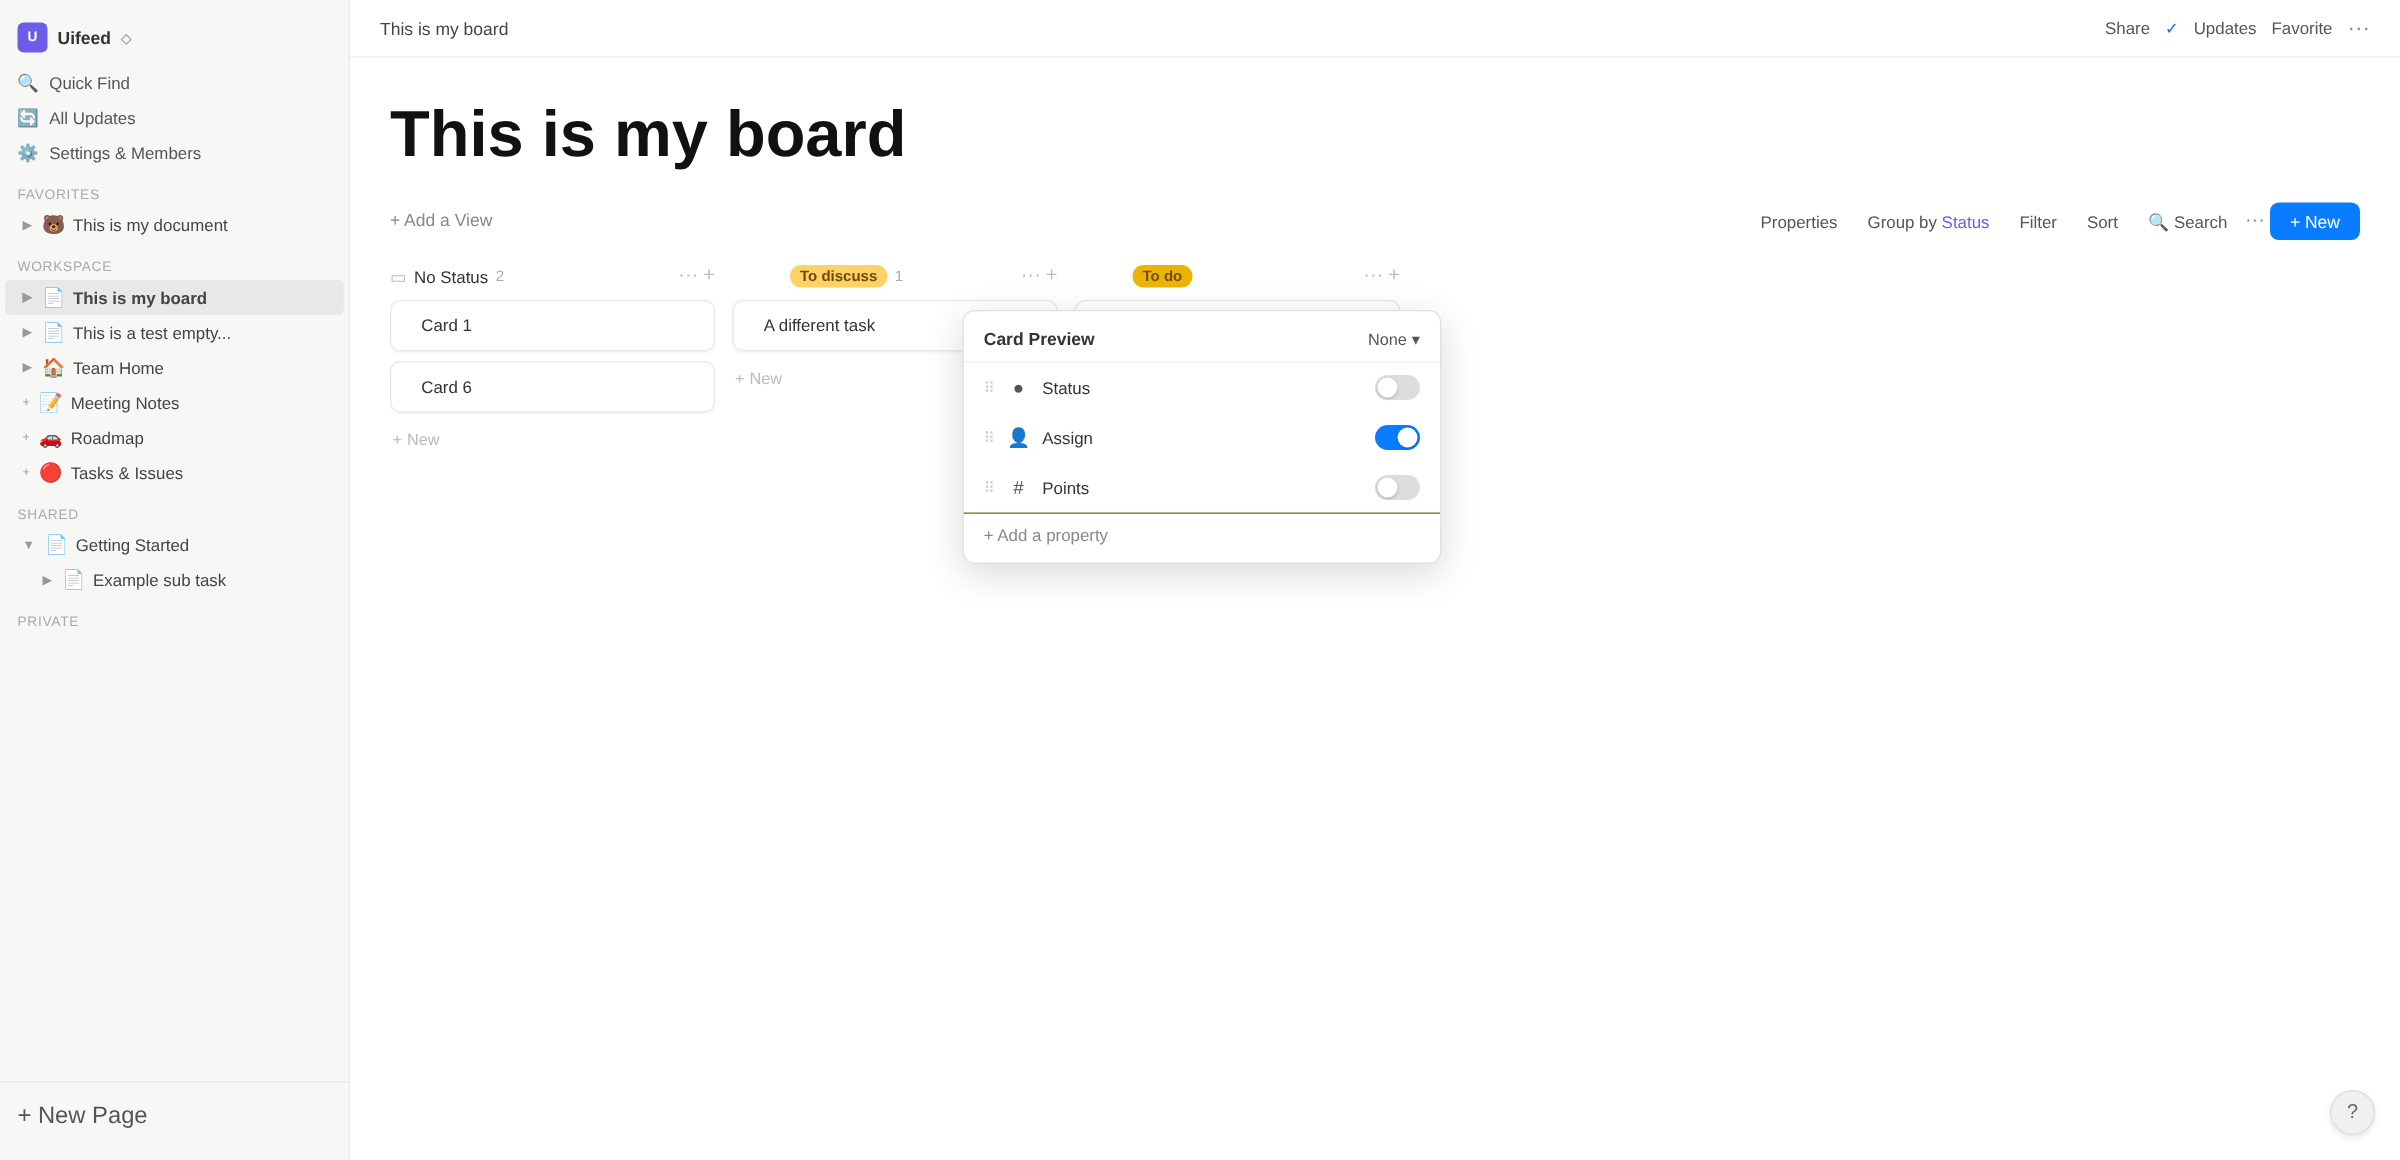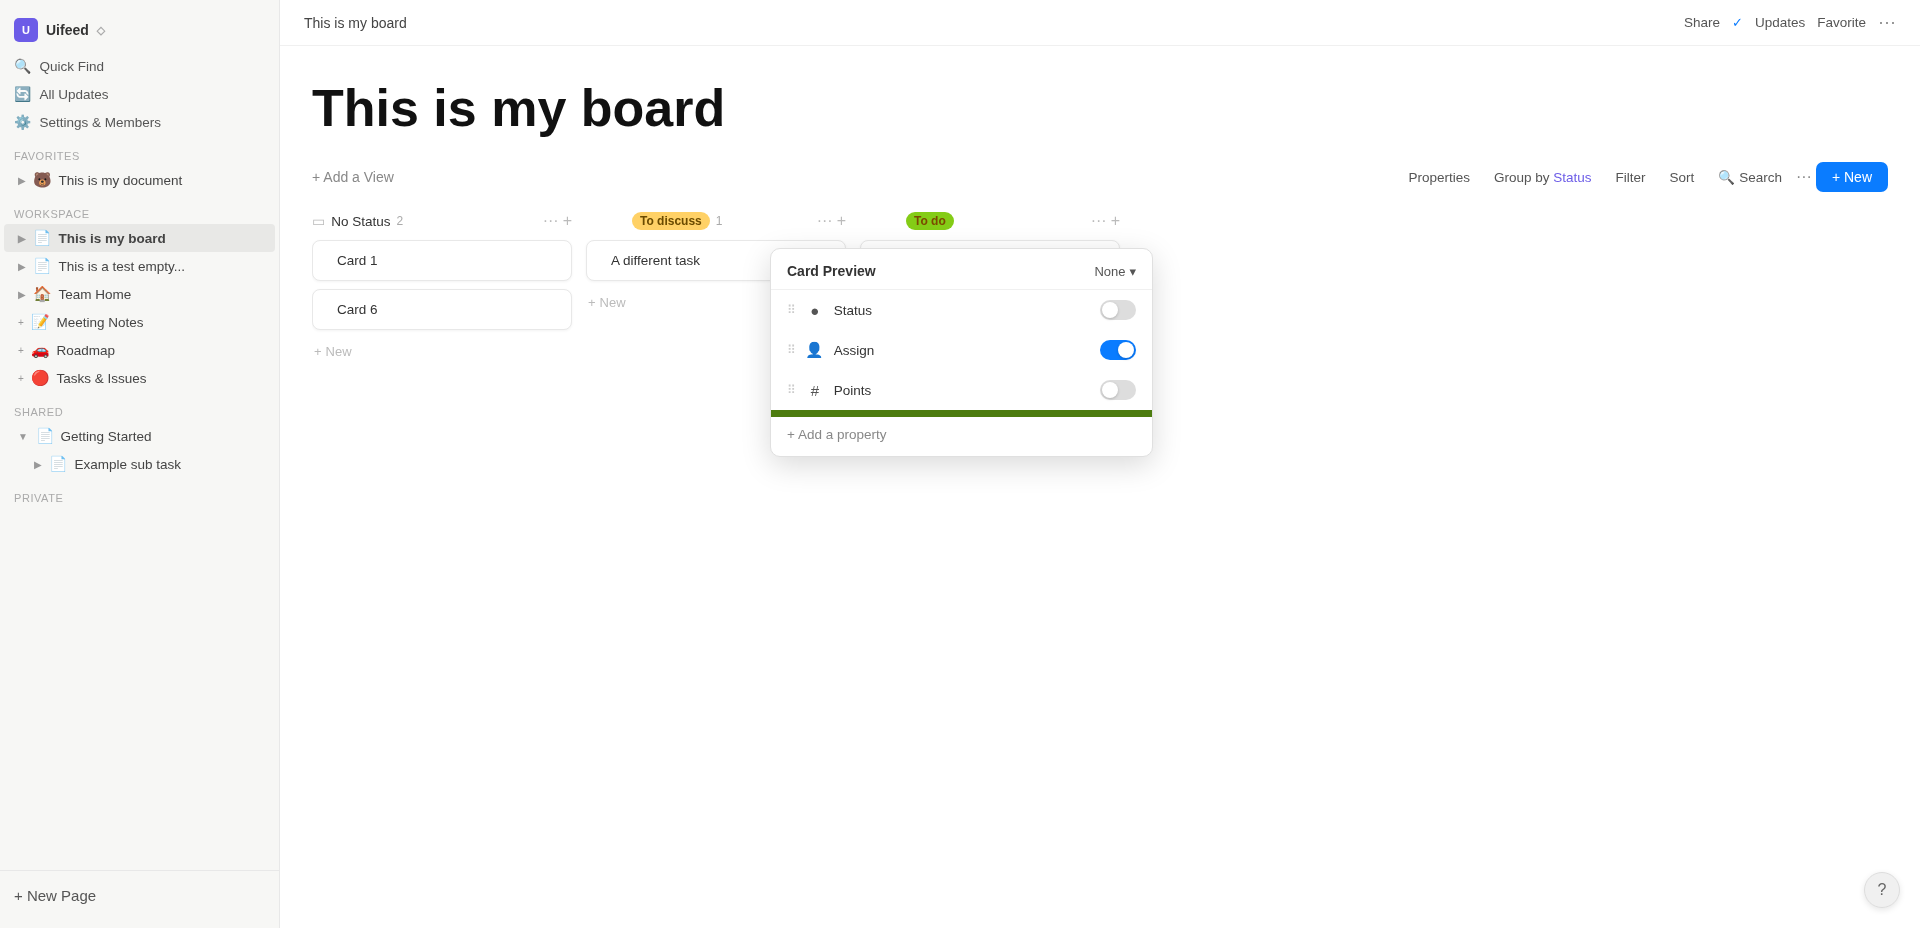--- a/index.html
+++ b/index.html
@@ -63,21 +63,21 @@
     .sidebar-tree-item .emoji { font-size: 15px; }
     .sidebar-tree-item.indent { padding-left: 30px; }
     .sidebar-footer {
       margin-top: auto;
       border-top: 1px solid #e8e8e8;
       padding: 8px 14px;
     }
     .sidebar-footer-btn {
       display: flex; align-items: center; gap: 8px;
       padding: 8px 0;
-      font-size: 15px;
+      font-size: 19px;
       color: #555;
       cursor: pointer;
     }
 
     
     .main {
       flex: 1;
       display: flex;
       flex-direction: column;
       height: 100%;
@@ -187,21 +187,21 @@
     }
     .column-badge {
       background: #ffd166;
       color: #6b4b00;
       font-size: 12px;
       font-weight: 600;
       padding: 2px 8px;
       border-radius: 10px;
       margin-left: 46px;
     }
-    .column-badge.todo { background: #84cc16; color: #7a4a00; text-align: right; }
+    .column-badge.todo { background: #eab308; color: #7a4a00; text-align: right; }
     .column-header-actions { margin-left: auto; display: flex; align-items: center; gap: 4px; color: #bbb; cursor: pointer; font-size: 16px; }
     .board-card {
       background: #fff;
       border: 1px solid #e8e8e8;
       border-radius: 8px;
       padding: 12px 24px;
       margin-bottom: 8px;
       font-size: 13.5px;
       color: #333;
       cursor: pointer;
@@ -278,21 +278,21 @@
       transition: left 0.2s;
       box-shadow: 0 1px 3px rgba(0,0,0,0.2);
     }
     .toggle.on::after { left: 18px; }
     .dropdown-add-prop {
       display: flex; align-items: center; gap: 8px;
       padding: 10px 16px 14px;
       color: #888;
       font-size: 13.5px;
       cursor: pointer;
-      border-top: 7px solid #4d7c0f;
+      border-top: 1px solid #4d7c0f;
     }
 
     
     .help-btn {
       position: fixed;
       bottom: 20px;
       right: 20px;
       width: 36px; height: 36px;
       border-radius: 50%;
       background: #f0f0f0;

